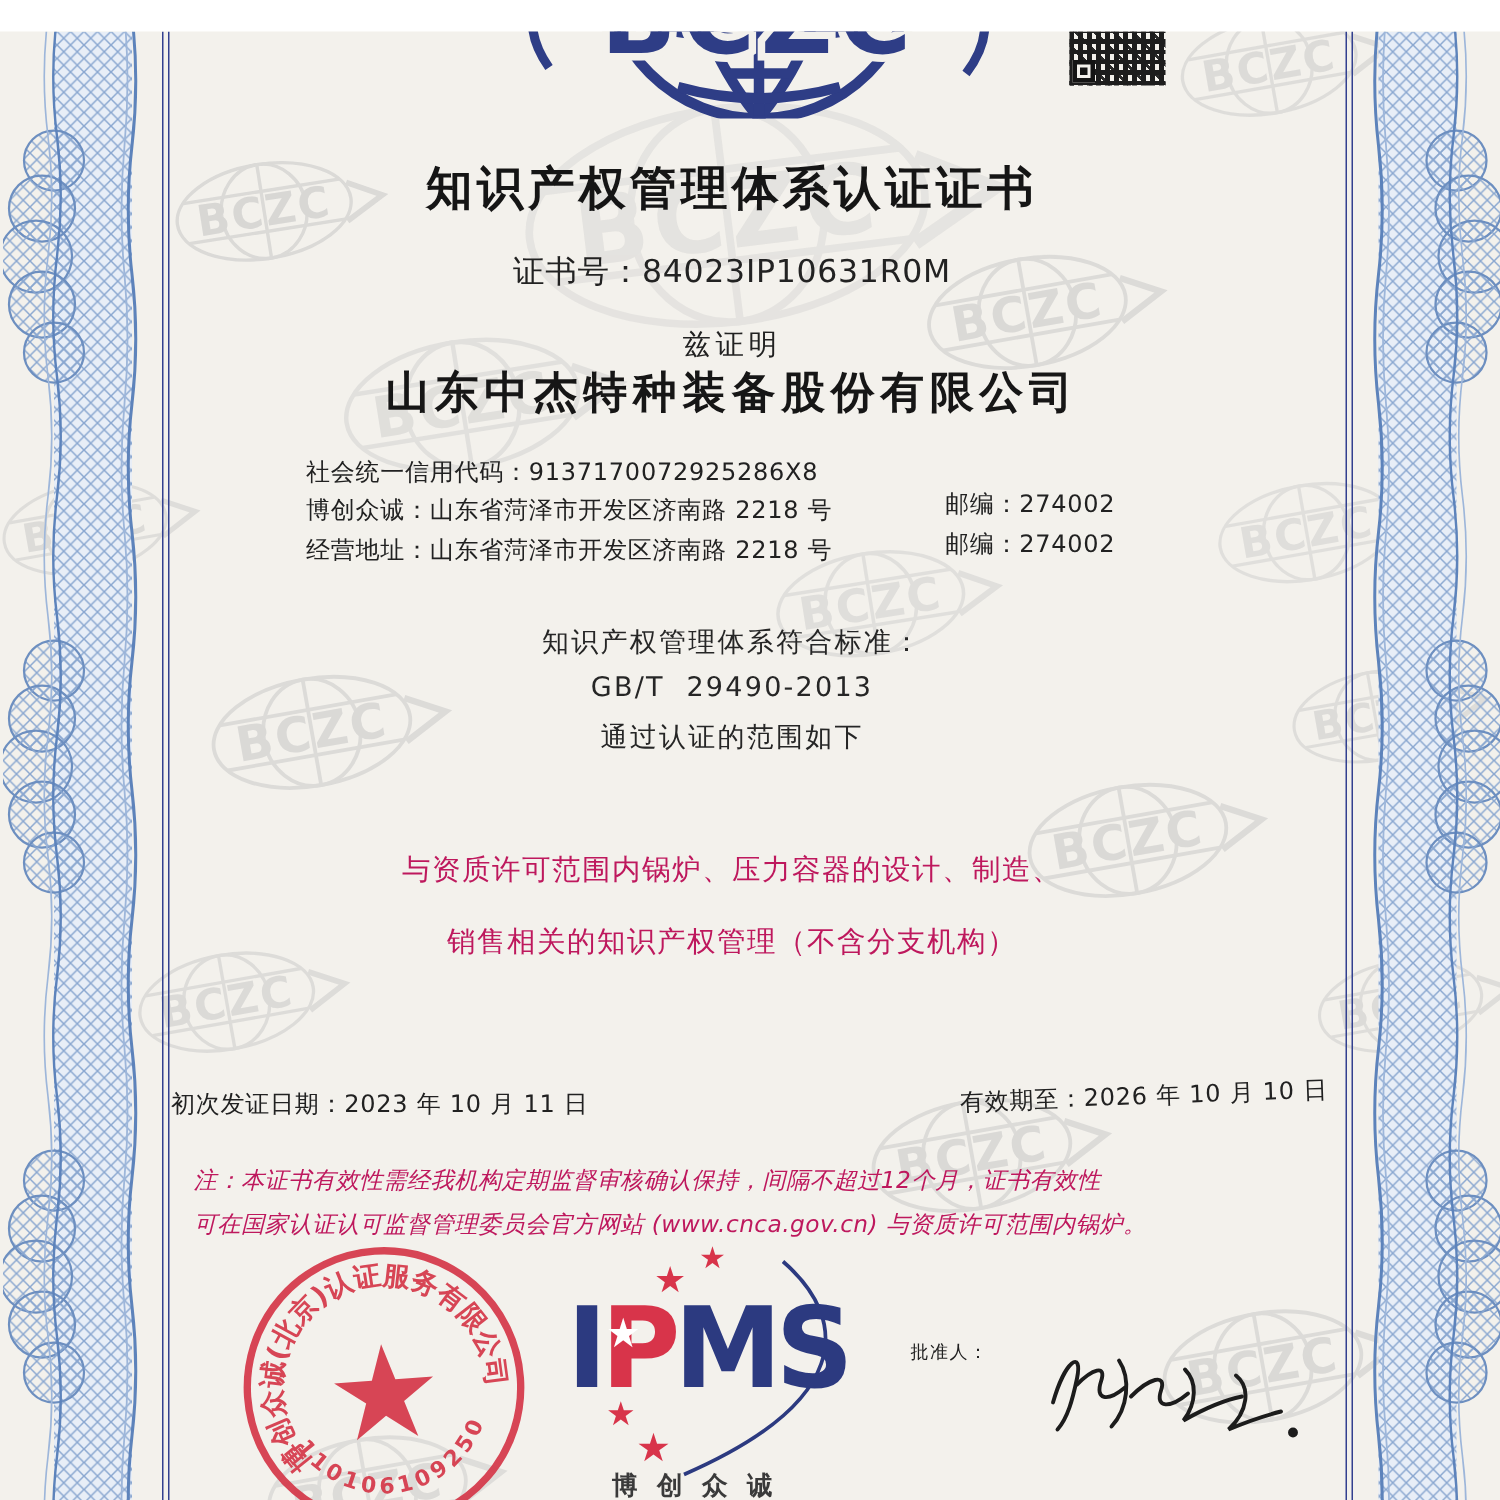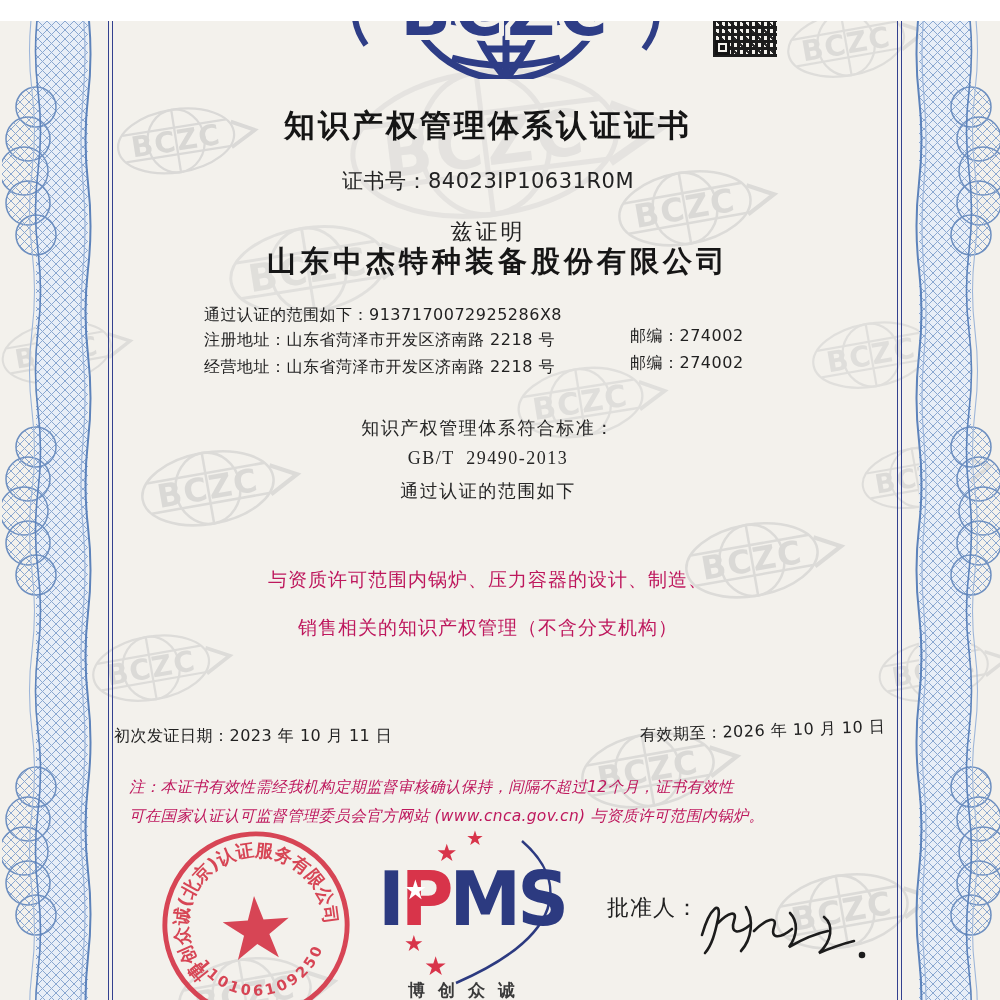--- a/index.html
+++ b/index.html
@@ -26,43 +26,43 @@
       repeating-linear-gradient(90deg,#1d1d1d 0 3px,transparent 3px 6px),
       repeating-linear-gradient(0deg,#1d1d1d 0 3px,transparent 3px 7px),
       repeating-linear-gradient(45deg,#2a2a2a 0 2px,transparent 2px 9px);
   }
   .qr-finder{position:absolute;left:2px;bottom:2px;width:15px;height:15px;
     background:#f3f1ec;border:3px solid #141414;box-sizing:border-box;}
   .qr-finder::after{content:"";position:absolute;left:2px;top:2px;width:5px;height:5px;background:#141414;}
   
   .title{top:84px;font-size:31px;font-weight:bold;letter-spacing:3px;color:#151515;}
   .certno{top:146px;font-size:21px;letter-spacing:.5px;color:#222;}
-  .intro{top:196px;font-size:22px;letter-spacing:3px;}
-  .company{top:221px;font-size:29px;font-weight:bold;letter-spacing:4px;color:#161616;padding-left:10px;}
+  .intro{top:196px;font-size:19px;letter-spacing:3px;}
+  .company{top:221px;font-size:29px;font-weight:bold;letter-spacing:4px;color:#161616;}
   .inforow{position:absolute;left:204px;font-size:16px;letter-spacing:.5px;white-space:nowrap;}
   .postcode{position:absolute;left:630px;font-size:16px;letter-spacing:.5px;white-space:nowrap;}
-  .stdline{font-size:18px;letter-spacing:1.5px;color:#262626;font-family:Liberation Serif, serif;}
+  .stdline{font-size:18px;letter-spacing:1.5px;color:#262626;}
   .scopeline{font-size:19px;letter-spacing:1px;color:#be185d;}
   .daterow{position:absolute;font-size:16px;white-space:nowrap;letter-spacing:.5px;}
   .noteline{position:absolute;left:129px;font-size:15.5px;letter-spacing:.3px;white-space:nowrap;color:#be185d;font-style:italic;}
   .pre{white-space:pre;}
   
   .seal{position:absolute;left:158px;top:806px;width:196px;height:196px;opacity:.93;transform:rotate(-4deg);}
   
   .ipms{position:absolute;left:372px;top:816px;width:195px;height:150px;}
   .ipms-letters{position:absolute;left:6px;top:26px;font-size:72px;font-weight:900;line-height:1;
     letter-spacing:-4px;transform:scaleY(1.04);white-space:nowrap;}
   .ipms-letters .navy{color:#2c3a80;}
   .ipms-letters .red{color:#d8344a;position:relative;}
   .star-on-p{position:absolute;left:3px;top:20px;font-size:26px;color:#ffffff;letter-spacing:0;}
   .ipms-star{position:absolute;color:#d8344a;line-height:1;}
   .ipms-caption{position:absolute;left:368px;top:958px;width:200px;text-align:center;
     font-size:17px;letter-spacing:13px;color:#3a3a3a;font-weight:bold;}
   
-  .approver{position:absolute;left:607px;top:872px;font-size:22px;letter-spacing:1px;font-family:Liberation Serif, serif;}
+  .approver{position:absolute;left:607px;top:872px;font-size:12px;letter-spacing:1px;font-family:Liberation Serif, serif;}
   .signature{position:absolute;left:692px;top:874px;width:185px;height:70px;}
 </style>
 </head>
 <body>
 
 <div class="page">
 
   <svg width="0" height="0" style="position:absolute" aria-hidden="true">
     <defs>
       <pattern id="mesh" width="9" height="9" patternUnits="userSpaceOnUse">
@@ -206,24 +206,24 @@
   </div>
 
   <div class="content-center title">知识产权管理体系认证证书</div>
   <div class="content-center certno">
     <span>证书号：</span><span>84023IP10631R0M</span>
   </div>
   <div class="content-center intro">兹证明</div>
   <div class="content-center company">山东中杰特种装备股份有限公司</div>
 
   <div class="inforow" style="top:284px">
-    <span>通过认证的范围如下：</span><span>9137170072925286X8</span>
+    <span>社会统一信用代码：</span><span>9137170072925286X8</span>
   </div>
   <div class="inforow" style="top:309px">
-    <span>注册地址：</span><span>山东省菏泽市开发区济南路 2218 号</span>
+    <span>博创众诚：</span><span>山东省菏泽市开发区济南路 2218 号</span>
   </div>
   <div class="postcode" style="top:305px">
     <span>邮编：</span><span>274002</span>
   </div>
   <div class="inforow" style="top:336px">
     <span>经营地址：</span><span>山东省菏泽市开发区济南路 2218 号</span>
   </div>
   <div class="postcode" style="top:332px">
     <span>邮编：</span><span>274002</span>
   </div>

